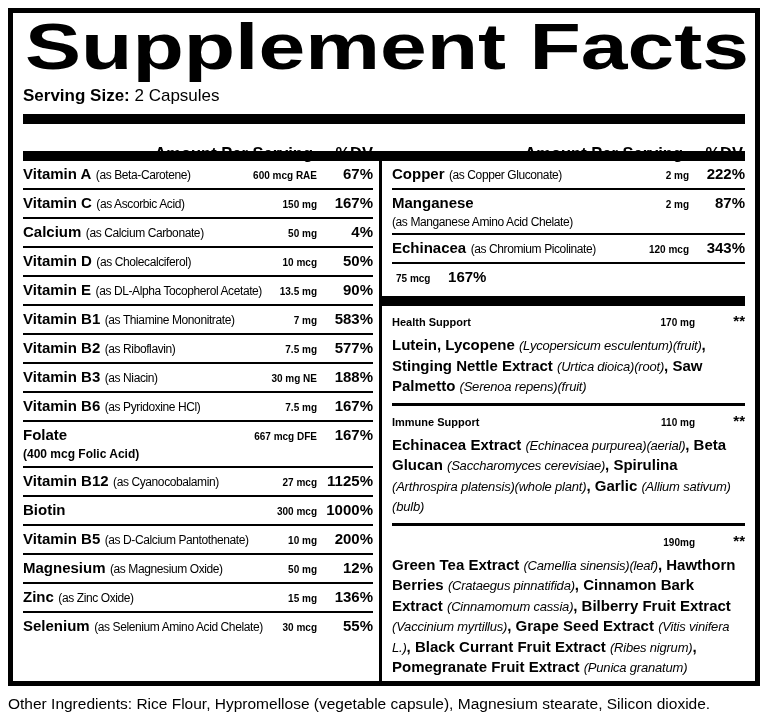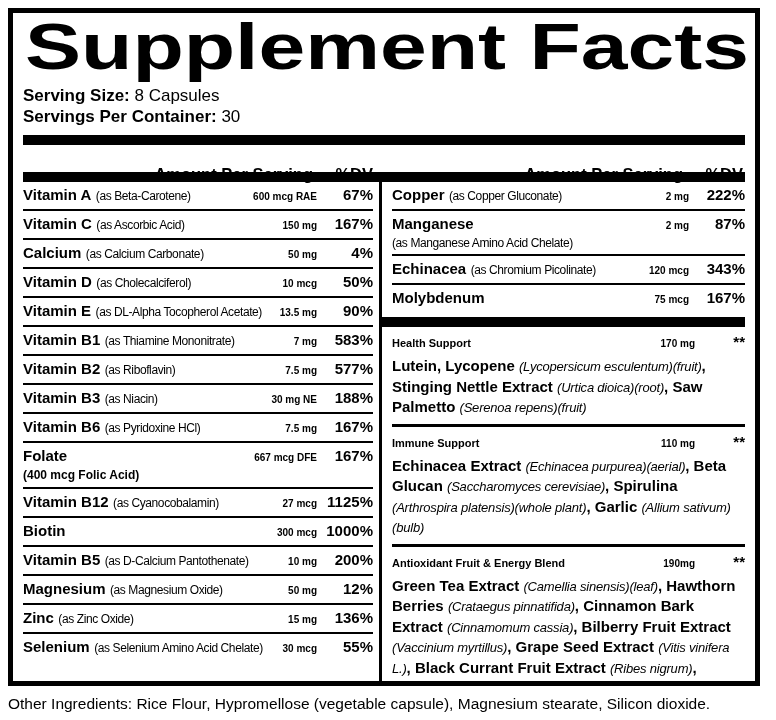--- a/index.html
+++ b/index.html
@@ -62,25 +62,21 @@
 <body>
 
 <div class="box">
 
   <svg class="title-svg" viewBox="0 0 728 66" aria-hidden="false">
     <text x="0" y="52" font-size="64" textLength="724" lengthAdjust="spacingAndGlyphs">Supplement Facts</text>
   </svg>
 
   <div class="serving">
     <span class="lab">Serving Size:</span>
-    <span>8 Capsules</span>
-  </div>
-  <div class="serving">
-    <span class="lab">Servings Per Container:</span>
-    <span>30</span>
+    <span>2 Capsules</span>
   </div>
 
   <div class="bar bar-top"></div>
 
   <div class="header-row">
     <div class="hcol hcol-left">
       <span class="h-amount">Amount Per Serving</span>
       <span class="h-dv">%DV</span>
     </div>
     <div class="hcol-spacer"></div>
@@ -322,24 +318,20 @@
         <span class="form">(as Chromium Picolinate)</span>
       </span>
       <span class="amt">120 mcg</span>
       <span class="dv">343%</span>
     </div>
 
   </div>
 
   <div class="row">
     <div class="row-line">
-      <span class="nname">
-        <span class="n">Molybdenum</span>
-        
-      </span>
       <span class="amt">75 mcg</span>
       <span class="dv">167%</span>
     </div>
 
   </div>
 </div>
       <div class="bar bar-mid"></div>
       <div class="blends">
   <div class="blend">
     <div class="blend-head">
@@ -354,21 +346,20 @@
     <div class="blend-head">
       <span class="blend-name">Immune Support</span>
       <span class="amt">110 mg</span>
       <span class="dv">**</span>
     </div>
     <div class="blend-ings"><span>Echinacea Extract </span><span class="it">(Echinacea purpurea)(aerial)</span><span>, Beta Glucan </span><span class="it">(Saccharomyces cerevisiae)</span><span>, Spirulina </span><span class="it">(Arthrospira platensis)(whole plant)</span><span>, Garlic </span><span class="it">(Allium sativum)(bulb)</span></div>
   </div>
 
   <div class="blend">
     <div class="blend-head">
-      <span class="blend-name">Antioxidant Fruit &amp; Energy Blend</span>
       <span class="amt">190mg</span>
       <span class="dv">**</span>
     </div>
     <div class="blend-ings"><span>Green Tea Extract </span><span class="it">(Camellia sinensis)(leaf)</span><span>, Hawthorn Berries </span><span class="it">(Crataegus pinnatifida)</span><span>, Cinnamon Bark Extract </span><span class="it">(Cinnamomum cassia)</span><span>, Bilberry Fruit Extract </span><span class="it">(Vaccinium myrtillus)</span><span>, Grape Seed Extract </span><span class="it">(Vitis vinifera L.)</span><span>, Black Currant Fruit Extract </span><span class="it">(Ribes nigrum)</span><span>, Pomegranate Fruit Extract </span><span class="it">(Punica granatum)</span></div>
   </div>
 </div>
     </div>
   </div>
 
 </div>

